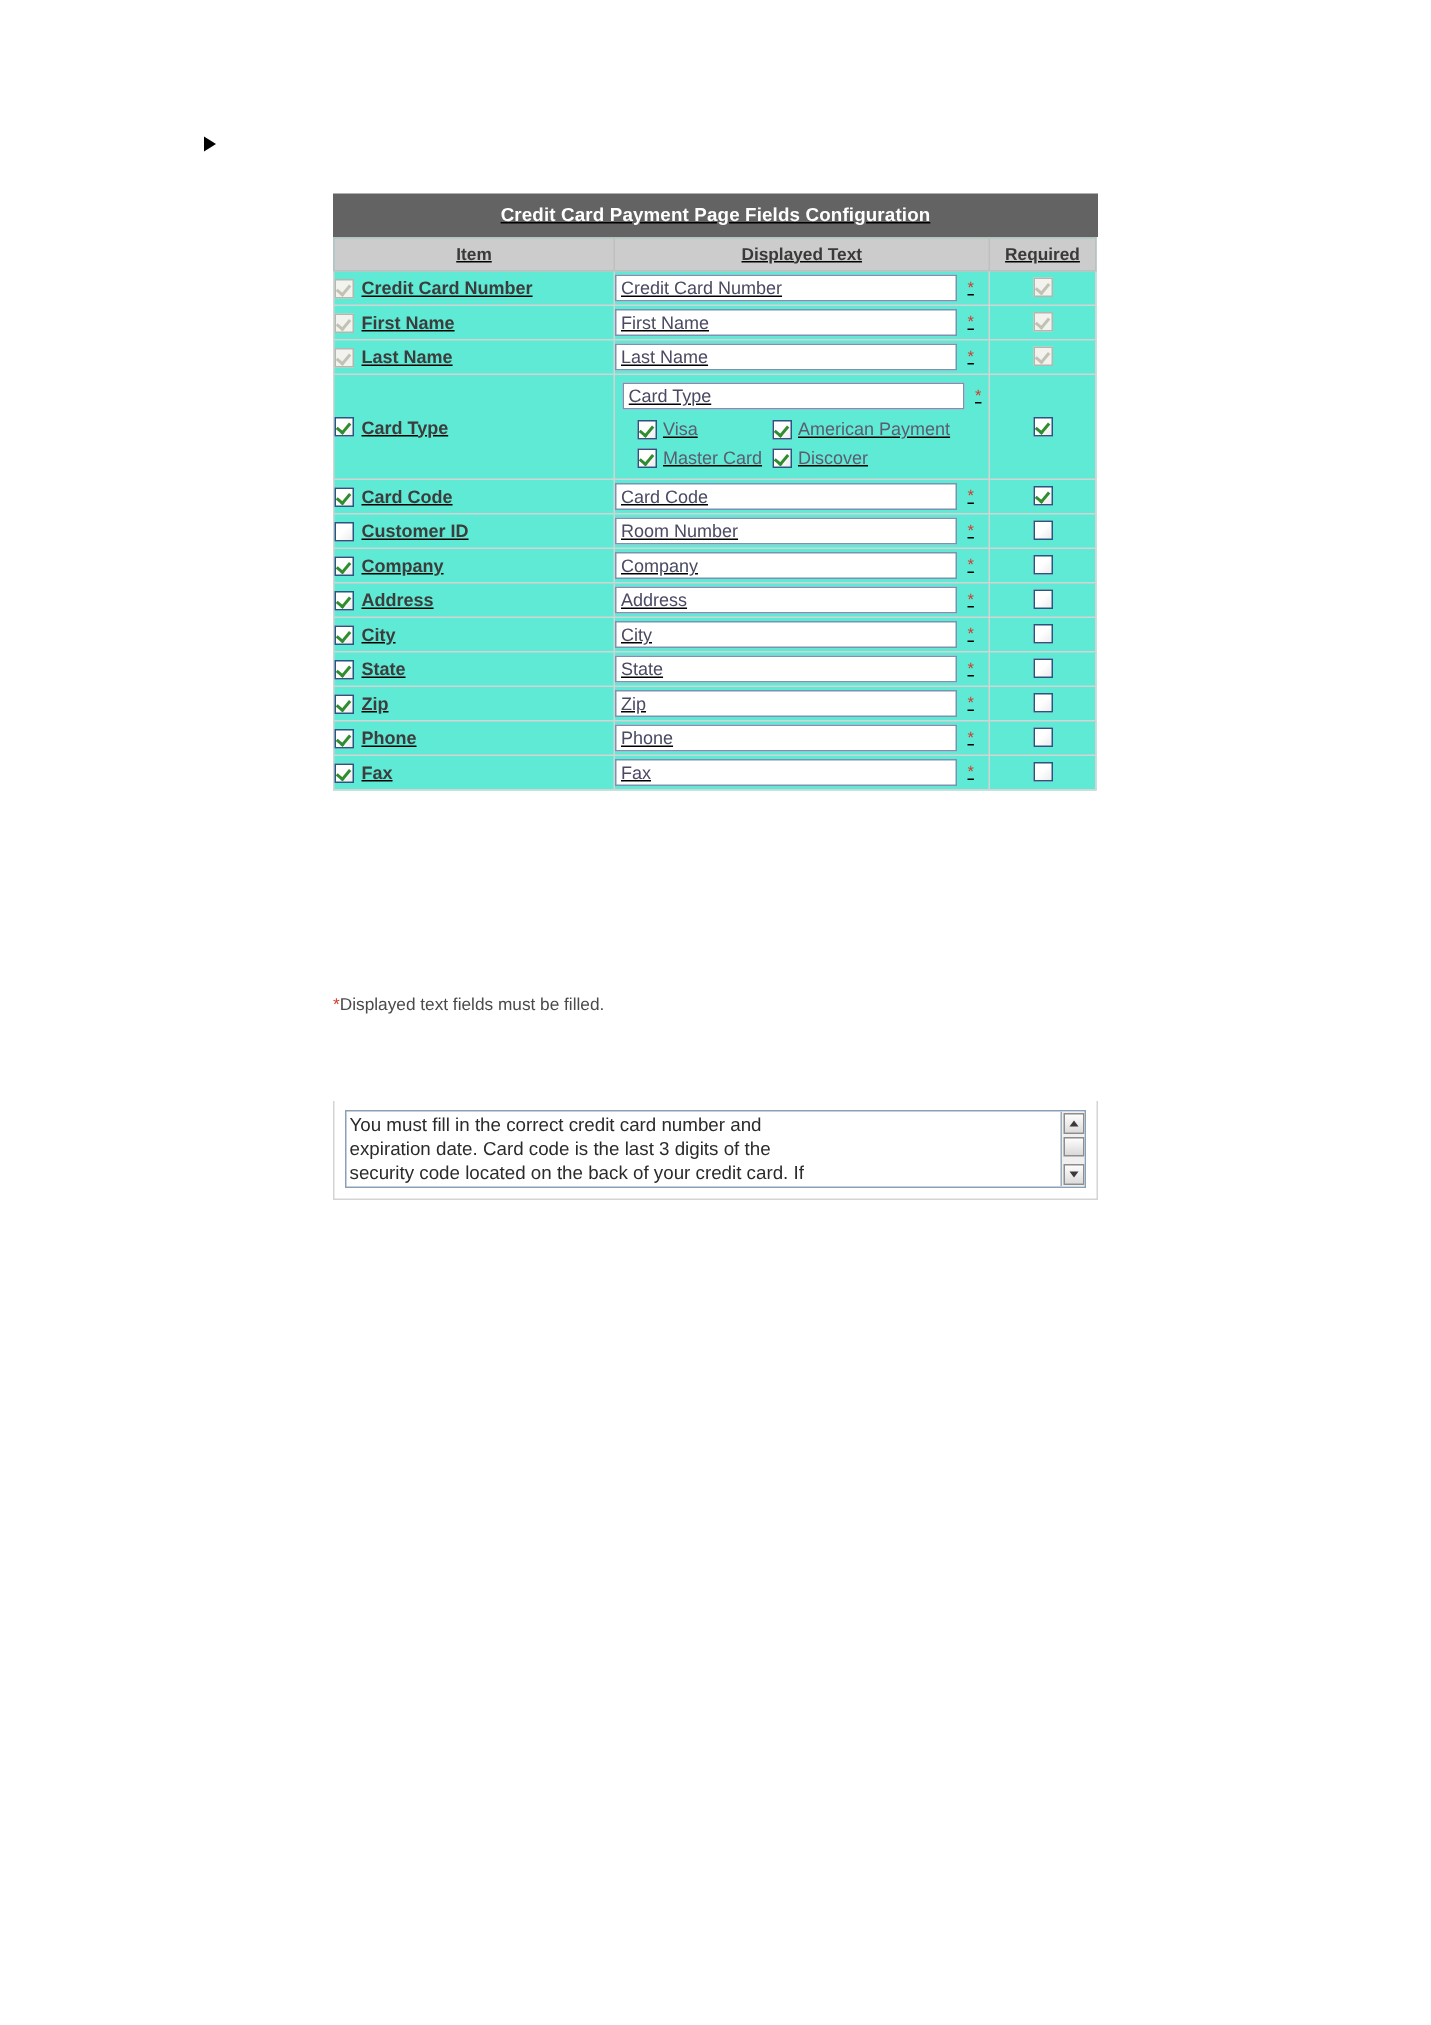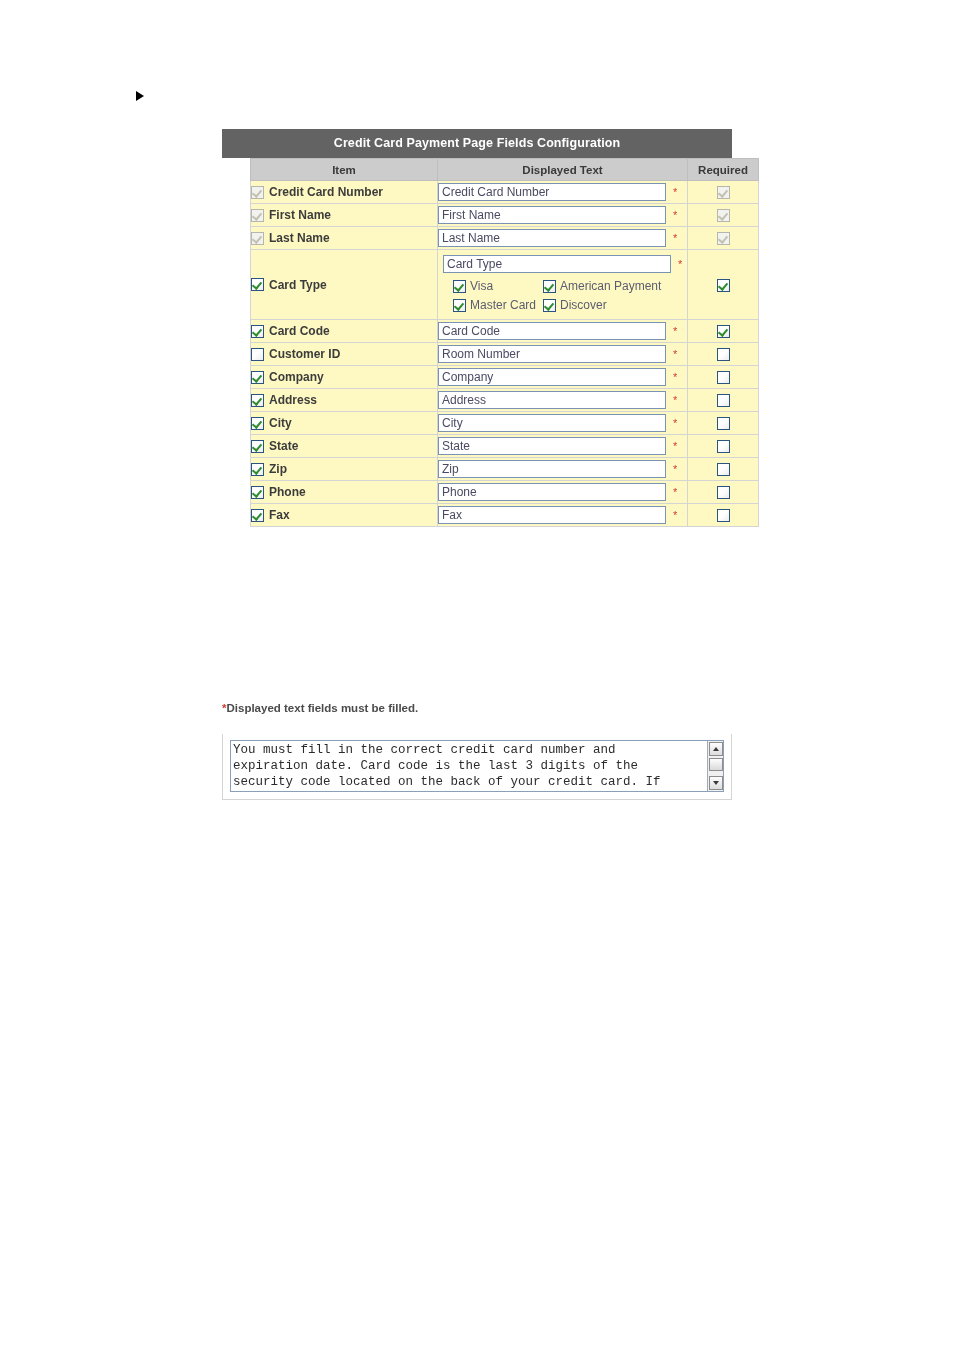--- a/index.html
+++ b/index.html
@@ -27,39 +27,38 @@
     line-height: 16px;
   }
   .bullet-marker svg { display: block; }
 
   
   .panel {
     position: absolute;
     left: 222px;
     width: 510px;
   }
-  #fields-panel { top: 129px; }
+  #fields-panel { top: 129px; text-decoration: underline; }
   #remark-panel { top: 734px; }
 
   .panel-title {
     background: #636363;
     color: #ffffff;
     font-size: 12.5px;
     font-weight: bold;
     text-align: center;
     padding: 7px 0 8px 0;
     letter-spacing: 0.1px;
   }
 
   table.cfg {
     border-collapse: collapse;
     width: 444px;
     table-layout: fixed;
-    background: #fef9c3;
-    margin-left: 28px;
+    background: #5eead4;
   }
   table.cfg td, table.cfg th {
     border: 1px solid #d4d4d4;
     padding: 0;
     vertical-align: middle;
   }
   table.cfg thead th {
     background: #cccccc;
     color: #3a3a3a;
     font-size: 11.5px;
@@ -170,24 +169,23 @@
     font-size: 12px;
     color: #5c5c70;
   }
   .ct-opt .lab { margin-left: 4px; }
   .ct-opt.slot-a { width: 90px; }
 
   
   .footnote {
     position: absolute;
     left: 222px;
-    top: 702px;
+    top: 664px;
     font-size: 11.5px;
     color: #4a4a4a;
-    font-weight: bold;
   }
   .footnote .star { color: #d23b2c; }
 
   
   .remark-body {
     border: 1px solid #d4d4d4;
     border-top: none;
     background: #ffffff;
     padding: 6px 7px 7px 7px;
     box-sizing: border-box;
@@ -200,21 +198,21 @@
     border: 1px solid #8aa0b8;
     background: #ffffff;
     box-sizing: border-box;
     overflow: hidden;
   }
   .ta-text {
     position: absolute;
     left: 2px;
     top: 1px;
     right: 28px;
-    font-family: Liberation Mono, monospace;
+    font-family: Liberation Sans, sans-serif;
     font-size: 12.5px;
     line-height: 16px;
     color: #2b2b2b;
     white-space: pre-wrap;
     word-break: normal;
   }
   .sbar {
     position: absolute;
     right: 0;
     top: 0;

